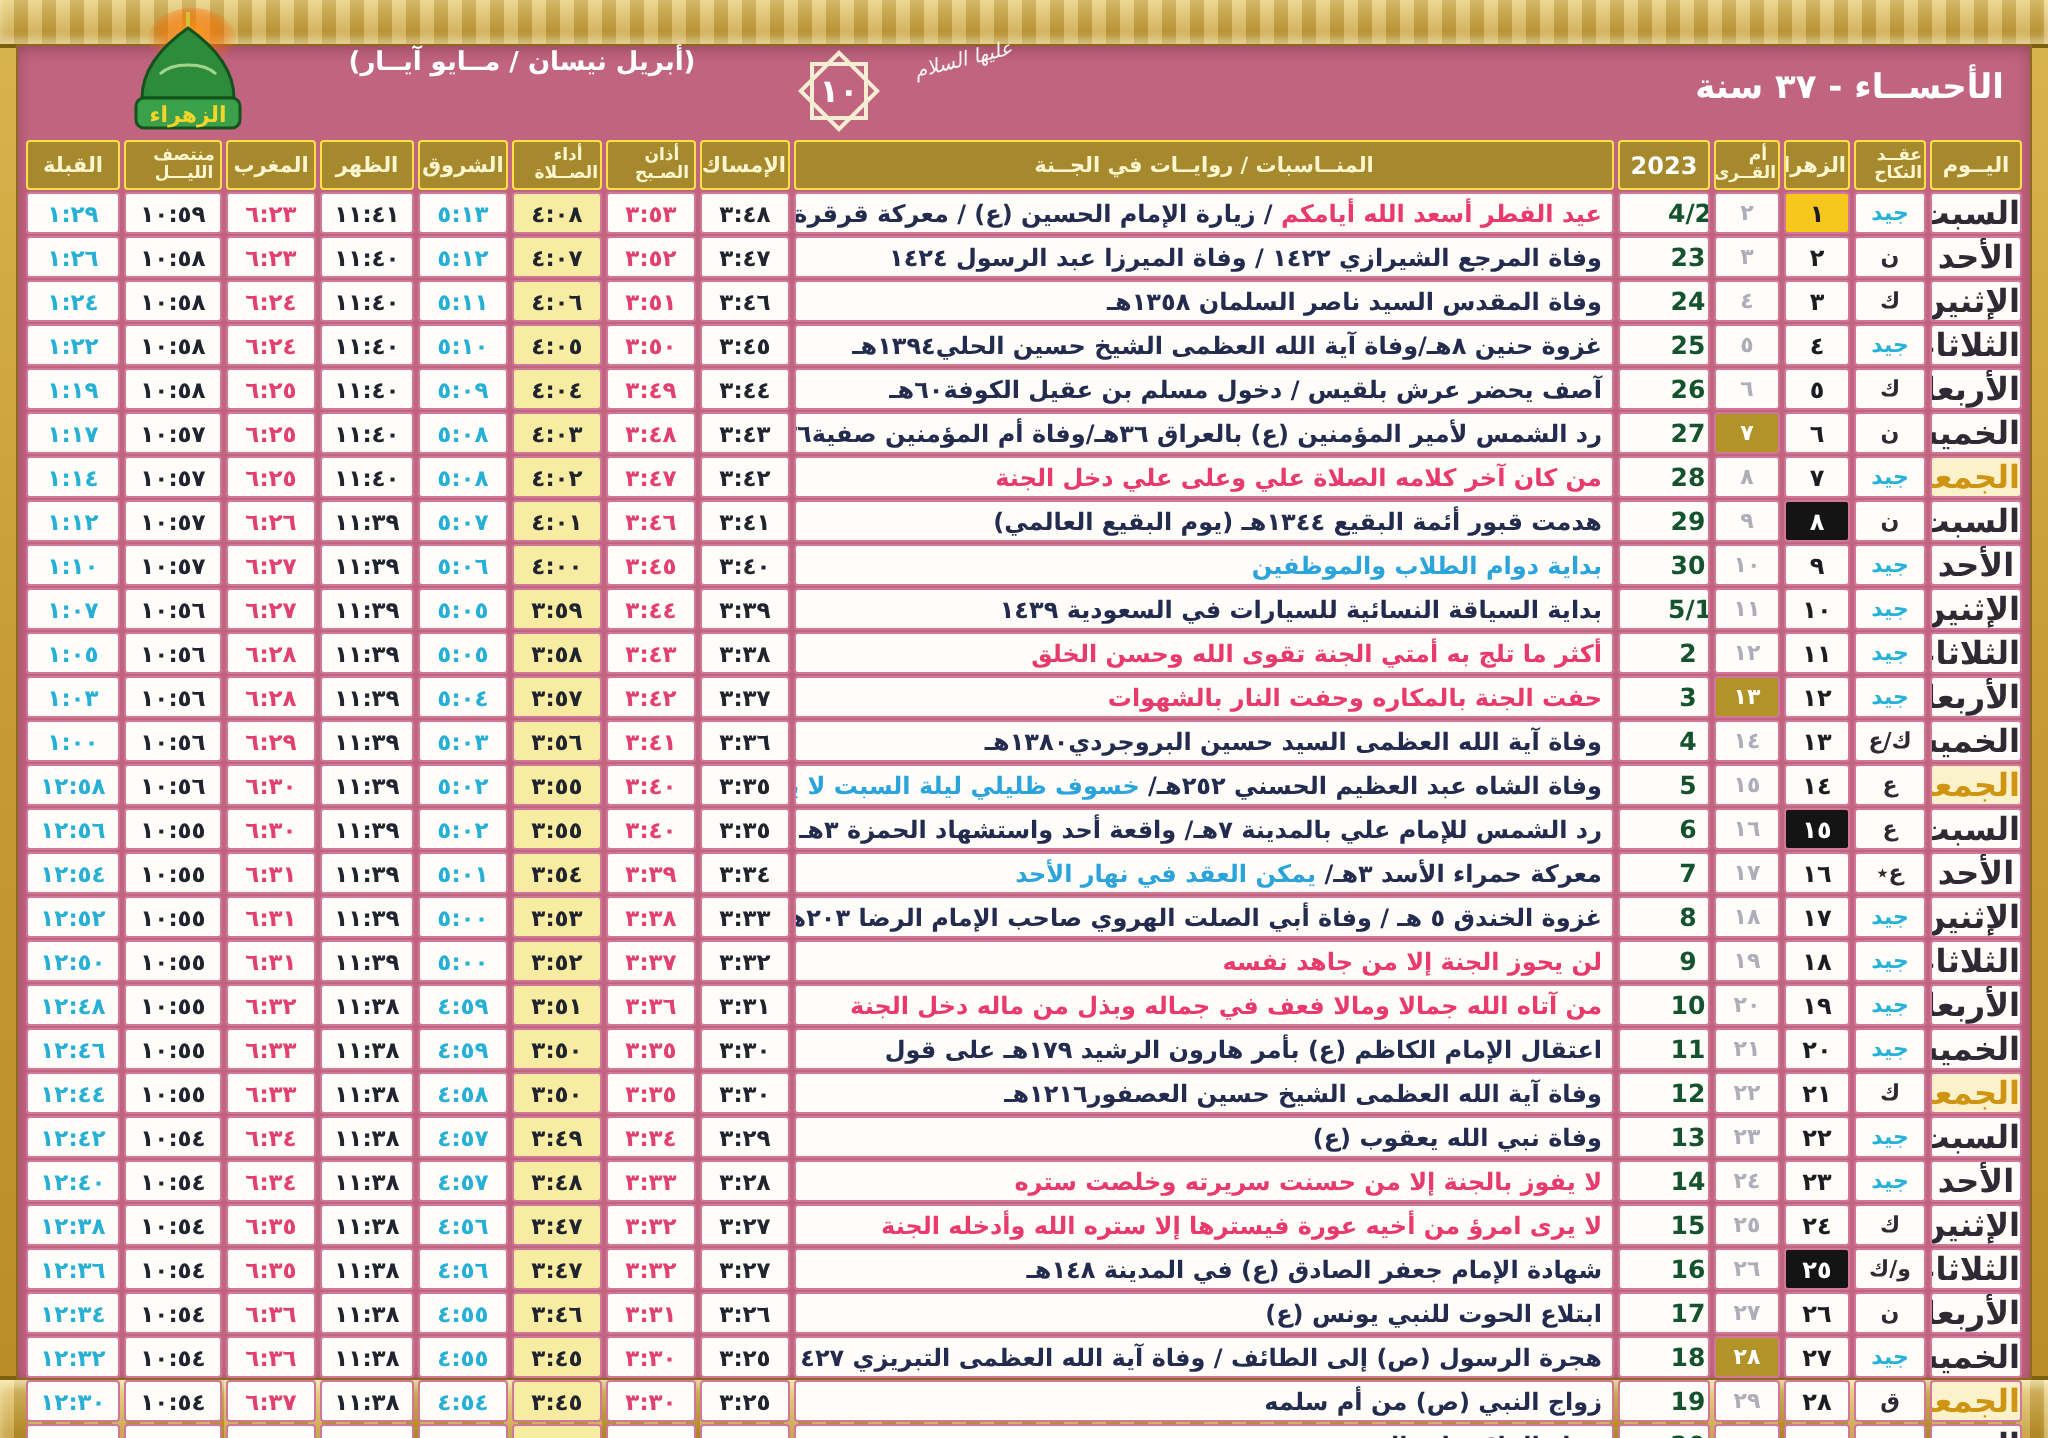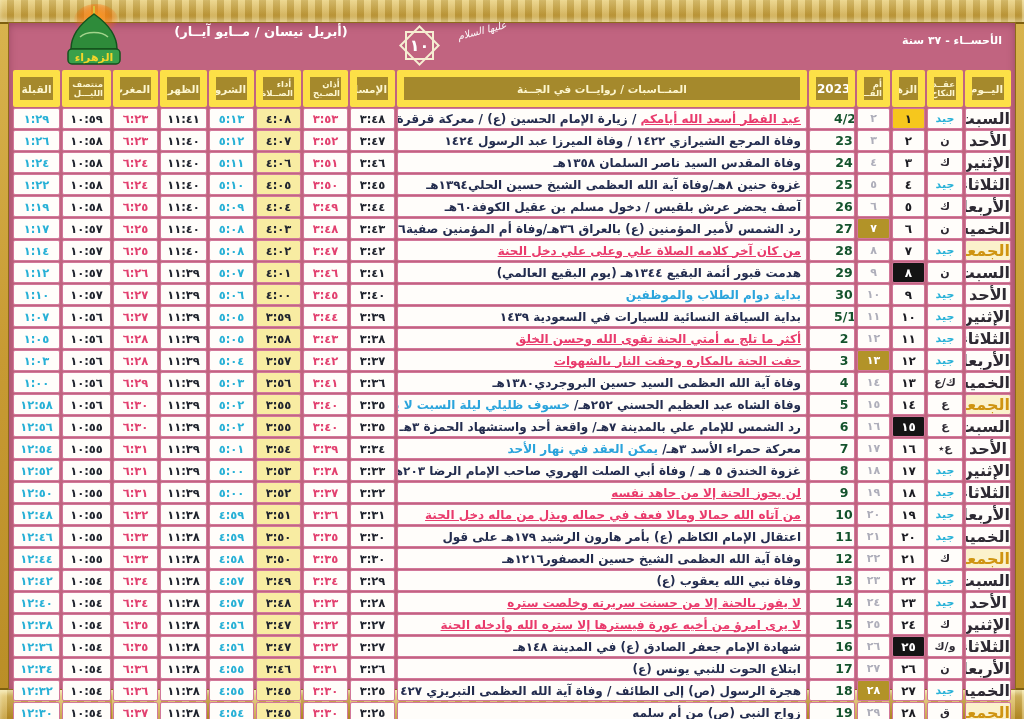--- a/index.html
+++ b/index.html
@@ -8,55 +8,55 @@
         background:linear-gradient(180deg,#d9b54f 0%,#c79a33 50%,#b98d26 100%);}
   .band{position:absolute;left:0;right:0;
         background:repeating-linear-gradient(90deg,rgba(255,246,214,.22) 0 7px,rgba(122,88,12,.20) 7px 14px),
                    linear-gradient(180deg,#e8cf7e,#bb8f25);}
   .band.top{top:0;height:22px;border-bottom:2px solid #7d5f10;box-shadow:inset 0 -3px 4px rgba(255,255,230,.5);}
   .band.bottom{bottom:0;height:29px;border-top:2px solid #7d5f10;box-shadow:inset 0 3px 4px rgba(255,255,230,.5);}
   .inner{position:absolute;top:22px;bottom:29px;left:8px;right:8px;background:#c16480;direction:rtl;
          box-shadow:inset 0 0 0 1px #8d6b1a, inset 0 2px 8px rgba(60,10,25,.35);}
   
   .topbar{position:relative;height:47px;color:#fff;}
-  .city{position:absolute;right:14px;top:12px;font-size:11px;font-weight:bold;letter-spacing:.5px;}
+  .city{position:absolute;right:14px;top:12px;font-size:17px;font-weight:bold;letter-spacing:.5px;}
   .brand{position:absolute;right:225px;top:2px;width:280px;text-align:center;}
   .brand-main{font-size:25px;font-weight:bold;font-style:italic;text-shadow:1px 1px 1px rgba(80,0,20,.5);}
   .roundel{position:absolute;right:505px;top:4px;width:58px;font-size:10px;font-style:italic;
            transform:rotate(-14deg);text-align:center;line-height:1.05;opacity:.95;}
   .star{position:absolute;right:575px;top:2px;width:43px;height:43px;}
   .star::before,.star::after{content:"";position:absolute;inset:7px;border:2px solid #f6eed2;}
   .star::after{transform:rotate(45deg);}
   .star .num{position:absolute;inset:0;display:flex;align-items:center;justify-content:center;
              font-size:16px;font-weight:bold;z-index:2;}
   .monthblock{position:absolute;right:630px;top:3px;width:250px;text-align:center;line-height:1.15;}
   .m1{color:#f7d22e;font-size:17px;font-weight:bold;text-shadow:1px 1px 0 rgba(90,20,0,.4);}
   .m2{color:#fff;font-size:13px;font-weight:bold;}
   .logo{position:absolute;left:50px;top:-18px;width:72px;height:68px;z-index:3;}
   
   table{border-collapse:separate;border-spacing:2px 1px;table-layout:fixed;
         width:calc(100% - 6px);margin:0 3px;direction:rtl;}
   thead th{background:#a5892c;color:#fdf6cf;font-weight:bold;height:23px;padding:0 1px;
-           border:7px solid #fde047;border-radius:2px;font-size:10.5px;overflow:hidden;white-space:nowrap;}
+           border:1px solid #fde047;border-radius:2px;font-size:10.5px;overflow:hidden;white-space:nowrap;}
   thead th .h2{display:flex;flex-direction:column;line-height:1.05;font-size:8.5px;padding-left:11px;}
   thead th.ltr{direction:ltr;font-size:12px;color:#fff;}
   tbody td{background:#fffdfa;border:1px solid #d2779a;border-radius:2px;height:19px;padding:0;
            text-align:center;font-weight:bold;font-size:11.5px;overflow:hidden;white-space:nowrap;}
   td.day{font-size:16px;color:#2e2a33;margin-top:32px;}
   tr.fri td.day{color:#cf9411;background:#fbf2cc;}
   td.aqd{font-size:11px;color:#2e2a33;}
   td.aqd.good{color:#29b2d8;margin-top:12px;}
   td.zahra{font-size:12px;color:#1c1c22;}
   td.zahra.hl-yellow{background:#f6c71d;}
   td.zahra.hl-black{background:#141414;color:#fff;}
   td.umm{font-size:11px;color:#aeaeba;}
   td.umm.hl-gold{background:#b29328;color:#fff;}
   td.greg{font-size:12.5px;color:#14532d;direction:ltr;padding-left:24px;}
   td.occ{text-align:right;padding:0 5px;font-size:12px;}
-  .seg-dark{color:#232c4e;}.seg-red{color:#e93a6c;text-decoration:underline;}.seg-blue{color:#2ba4dc;}
+  .seg-dark{color:#232c4e;}.seg-red{color:#e93a6c;}.seg-blue{color:#2ba4dc;}
   td.t{direction:ltr;font-size:11.5px;}
   .dk{color:#20242e;}.pk{color:#e2406f;}.cy{color:#27b0d6;}
   td.adaa{background:#f8eca2;}
 </style>
 </head>
 <body>
 
 <div class="page">
   <div class="band top"></div>
   <div class="band bottom"></div>

